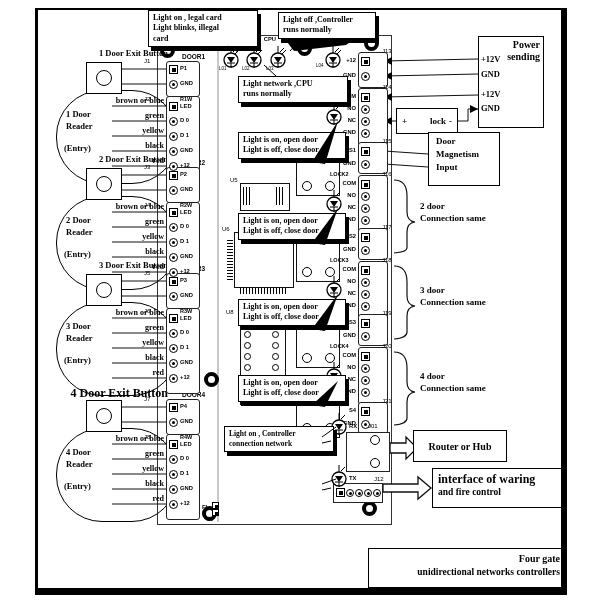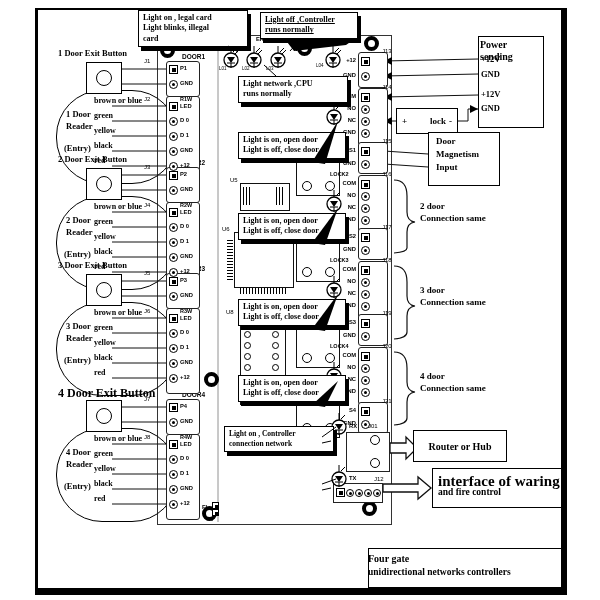--- a/index.html
+++ b/index.html
@@ -1,21 +1,21 @@
 <!DOCTYPE html>
 <html><head>
 <meta charset="utf-8">
 <style>
   html,body{margin:0;padding:0;background:#fff;}
   #stage{position:relative;width:600px;height:600px;background:#fff;overflow:hidden;
          font-family:"Liberation Serif",serif;color:#000;}
   .t{position:absolute;font-family:"Liberation Serif",serif;font-weight:bold;color:#000;
      white-space:nowrap;z-index:4;line-height:1.1;}
   .sans{font-family:"Liberation Sans",sans-serif;}
-  .tc{text-align:left;}
+  .tc{text-align:right;}
   .tr{text-align:right;}
   .frame{position:absolute;left:35px;top:8px;width:523px;height:578px;
          border-left:3px solid #000;border-top:2px solid #000;
          border-right:6px solid #000;border-bottom:7px solid #000;z-index:0;}
   .board{position:absolute;left:157px;top:35px;width:233px;height:488px;
          border:1px solid #333;z-index:0;}
   .ring{position:absolute;width:7px;height:7px;border:4.5px solid #000;border-radius:50%;
         background:#fff;z-index:3;}
   .conn{position:absolute;border:1px solid #222;border-radius:3px;background:#fff;z-index:5;}
   .ps{position:absolute;width:7px;height:7px;border:1px solid #000;background:#fff;z-index:6;}
@@ -537,33 +537,33 @@
   <div class="t" style="left:420px;top:286px;font-size:9px;">3 door</div>
   <div class="t" style="left:420px;top:298px;font-size:9px;">Connection same</div>
   <div class="t" style="left:420px;top:372px;font-size:9px;">4 door</div>
   <div class="t" style="left:420px;top:384px;font-size:9px;">Connection same</div>
 
   <div class="box" style="left:413px;top:430px;width:92px;height:30px;display:flex;align-items:center;justify-content:center;">
     <span style="font:bold 10px 'Liberation Serif',serif;">Router or Hub</span>
   </div>
 
   <div class="box" style="left:432px;top:468px;width:128px;height:38px;"></div>
-  <div class="t" style="left:438px;top:473px;font-size:15px;z-index:11;">interface of waring</div>
+  <div class="t" style="left:438px;top:473px;font-size:12px;z-index:11;">interface of waring</div>
   <div class="t" style="left:438px;top:487px;font-size:9.5px;z-index:11;">and fire control</div>
 
   <div class="box" style="left:368px;top:548px;width:192px;height:38px;"></div>
   <div class="t tc" style="left:368px;top:553px;width:192px;font-size:10px;z-index:11;">Four gate</div>
   <div class="t tc" style="left:368px;top:567px;width:192px;font-size:9.5px;z-index:11;">unidirectional networks controllers</div>
 
-  <div class="callout" style="left:138px;top:10px;width:100px;">
+  <div class="callout" style="left:148px;top:10px;width:100px;">
     <div>Light on , legal card</div>
     <div>Light blinks, illegal</div>
     <div>card</div>
   </div>
-  <div class="callout" style="left:260px;top:12px;width:88px;text-decoration:underline;">
+  <div class="callout" style="left:278px;top:12px;width:88px;">
     <div>Light off ,Controller</div>
     <div>runs normally</div>
   </div>
   <div class="callout" style="left:238px;top:76px;width:100px;">
     <div>Light network ,CPU</div>
     <div>runs normally</div>
   </div>
   <div class="callout" style="left:238px;top:132px;width:98px;">
     <div>Light is on, open door</div>
     <div>Light is off, close door</div>

